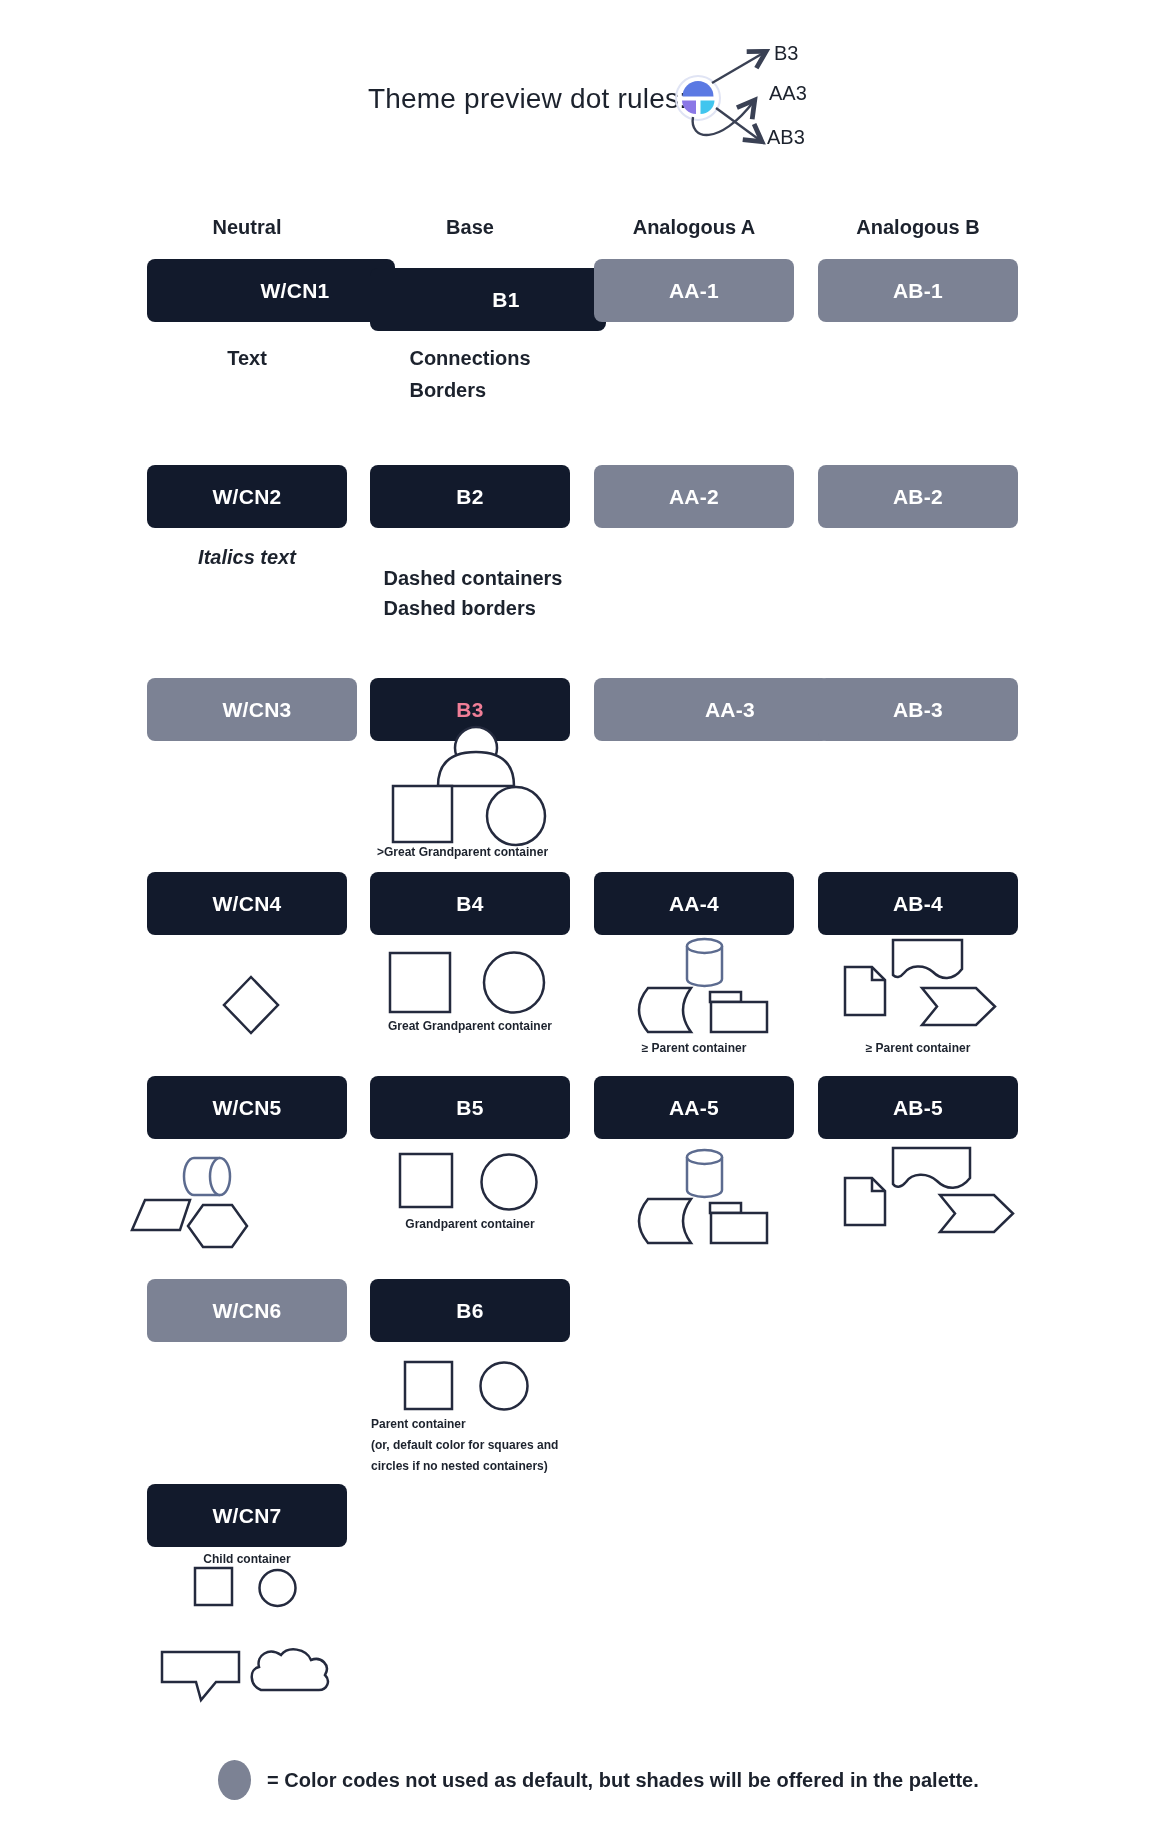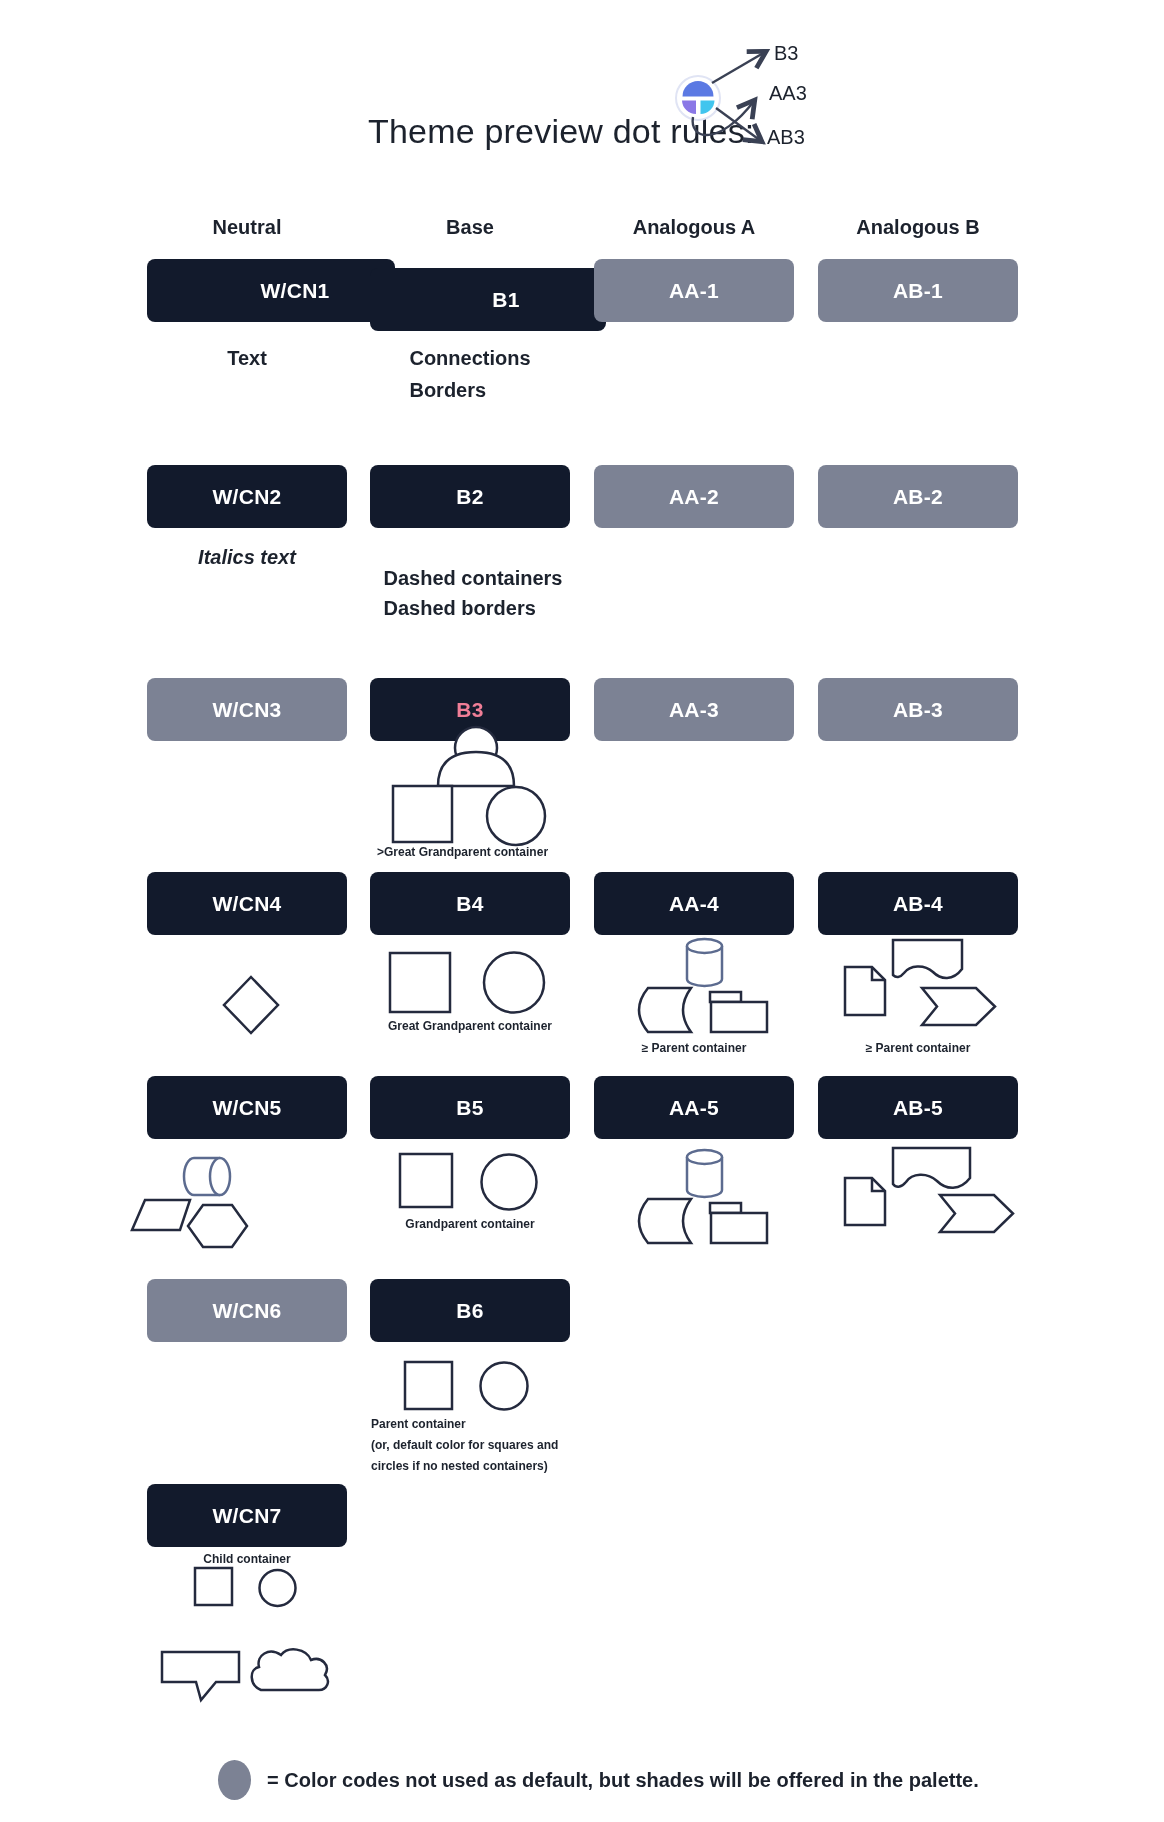--- a/index.html
+++ b/index.html
@@ -1,18 +1,18 @@
 <!DOCTYPE html>
 <html><head>
 <meta charset="utf-8">
 <style>
   html,body{margin:0;padding:0;background:#fff;}
   .canvas{position:relative;width:1164px;height:1822px;background:#ffffff;
           font-family:"Liberation Sans",sans-serif;color:#1c222d;overflow:hidden;}
-  .title{position:absolute;left:368px;top:83px;font-size:34px;font-weight:normal;letter-spacing:.2px;margin-top:29px;}
+  .title{position:absolute;left:368px;top:83px;font-size:28px;font-weight:normal;letter-spacing:.2px;}
   .dot-label{position:absolute;font-size:20px;font-weight:normal;}
   .col-header{position:absolute;width:200px;text-align:center;font-size:20px;font-weight:bold;}
   .pill{position:absolute;width:200px;height:63px;border-radius:8px;display:flex;
         align-items:center;justify-content:center;font-size:21px;font-weight:bold;color:#ffffff;letter-spacing:.3px;}
   .pill.dark{background:#121a2c;}
   .pill.gray{background:#7c8294;}
   .pill .pink{color:#f07e97;}
   .cap{position:absolute;font-weight:bold;}
   .cap-lg{font-size:20px;line-height:32px;}
   .cap-sm{font-size:12px;line-height:21px;}
@@ -91,27 +91,27 @@
     </div>
 
   <div class="cap cap-lg center-col italic" style="left:147px;top:541px;">Italics text</div>
   <div class="cap cap-lg" style="left:370px;top:563px;width:206px;line-height:30px;">
     <div class="fitblock">
       <span>Dashed containers</span>
       <span>Dashed borders</span>
     </div>
   </div>
 
-  <div class="pill gray" style="left:147px;top:678px;">
+  <div class="pill gray" style="left:147px;top:678px;padding-left:10px;">
       <span>W/CN3</span>
     </div>
   <div class="pill dark" style="left:370px;top:678px;">
       <span class="pink">B3</span>
     </div>
-  <div class="pill gray" style="left:594px;top:678px;">
+  <div class="pill gray" style="left:594px;top:678px;padding-left:36px;">
       <span>AA-3</span>
     </div>
   <div class="pill gray" style="left:818px;top:678px;">
       <span>AB-3</span>
     </div>
 
   <svg class="shape-svg" style="left:385px;top:720px;" width="170" height="130">
     <circle cx="131" cy="96" r="29" fill="#ffffff" stroke="#242a3e" stroke-width="2.5"></circle>
     <circle cx="91" cy="28" r="21" fill="#ffffff" stroke="#242a3e" stroke-width="2.5"></circle>
     <path d="M 53 66 Q 53 32 91 32 Q 129 32 129 66 Z" fill="#ffffff" stroke="#242a3e" stroke-width="2.5"></path>

